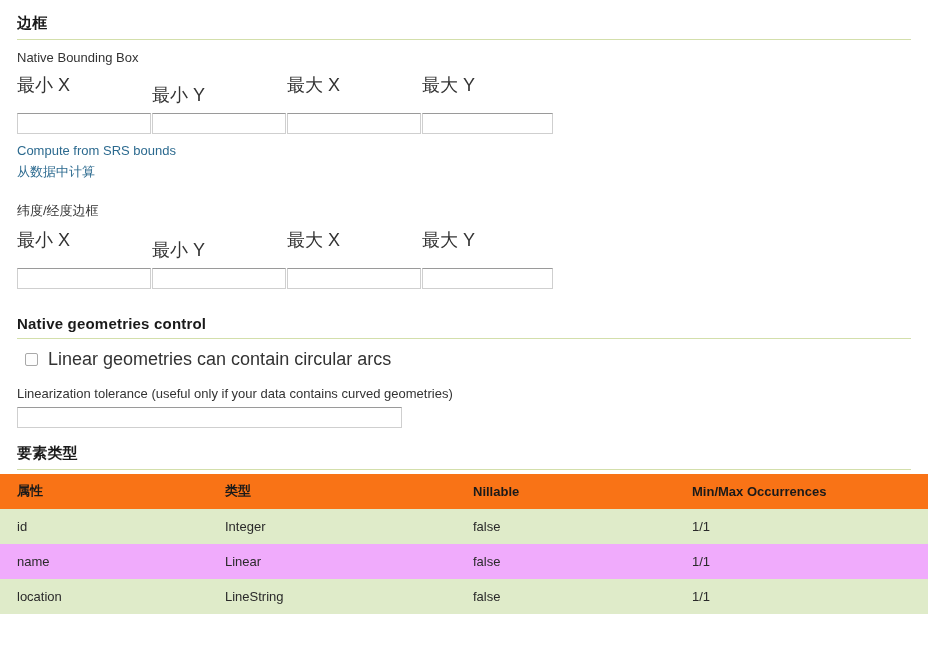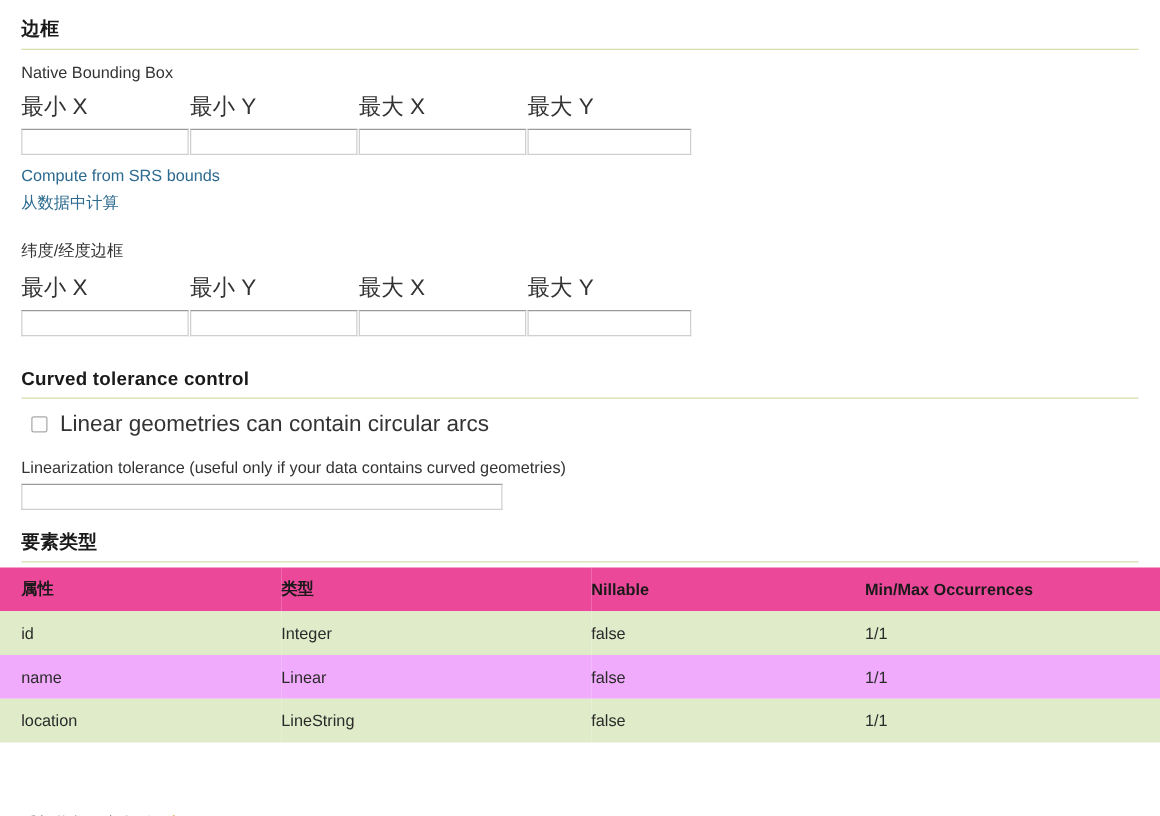--- a/index.html
+++ b/index.html
@@ -77,21 +77,21 @@
     padding: 0 3px;
     outline: none;
     margin: 0;
   }
   .bbox-input.c0 { width: 134px; }
   .bbox-input.c1 { width: 134px; margin-left: 1px; }
   .bbox-input.c2 { width: 134px; margin-left: 1px; }
   .bbox-input.c3 { width: 131px; margin-left: 1px; }
 
   .w0 { width: 135px; }
-  .w1 { width: 135px; }
+  .w1 { width: 135px; margin-top: 10px; }
   .w2 { width: 135px; }
   .w3 { width: 131px; }
 
   
   .link {
     display: block;
     color: #2c6a8f;
     text-decoration: none;
     font-size: 13px;
     padding-left: 17px;
@@ -151,21 +151,21 @@
     border-collapse: collapse;
     font-size: 13px;
     table-layout: fixed;
   }
   .attr-table th {
     text-align: left;
     font-weight: bold;
     color: #1a1a1a;
     font-size: 13px;
     padding: 8px 0 9px 0;
-    background: #ec4899;
+    background: #f97316;
   }
   .attr-table td {
     text-align: left;
     color: #2a2a2a;
     padding: 10px 0 10px 0;
   }
   .attr-table tbody tr.odd td { background: #dfebc9; }
   .attr-table tbody tr.even td { background: #f0abfc; margin-top: 36px; }
 
   .col-attr  { width: 208px; padding-left: 17px !important; }
@@ -258,21 +258,21 @@
       <input class="bbox-input c1" type="text" value="" style="">
       <input class="bbox-input c2" type="text" value="" style="">
       <input class="bbox-input c3" type="text" value="" style="">
     </div>
   </div>
 
   <div class="sp-6"></div>
 
   
   <div class="sp-20"></div>
-  <h2 class="section-heading">Curved tolerance control</h2>
+  <h2 class="section-heading">Native geometries control</h2>
   <hr class="heading-rule">
 
   <div class="sp-10"></div>
   <div class="checkbox-row">
     <input class="cbox" type="checkbox" style="">
     <span class="checkbox-label">Linear geometries can contain circular arcs</span>
   </div>
 
   <div class="sp-16"></div>
   <div class="field-label">Linearization tolerance (useful only if your data contains curved geometries)</div>

